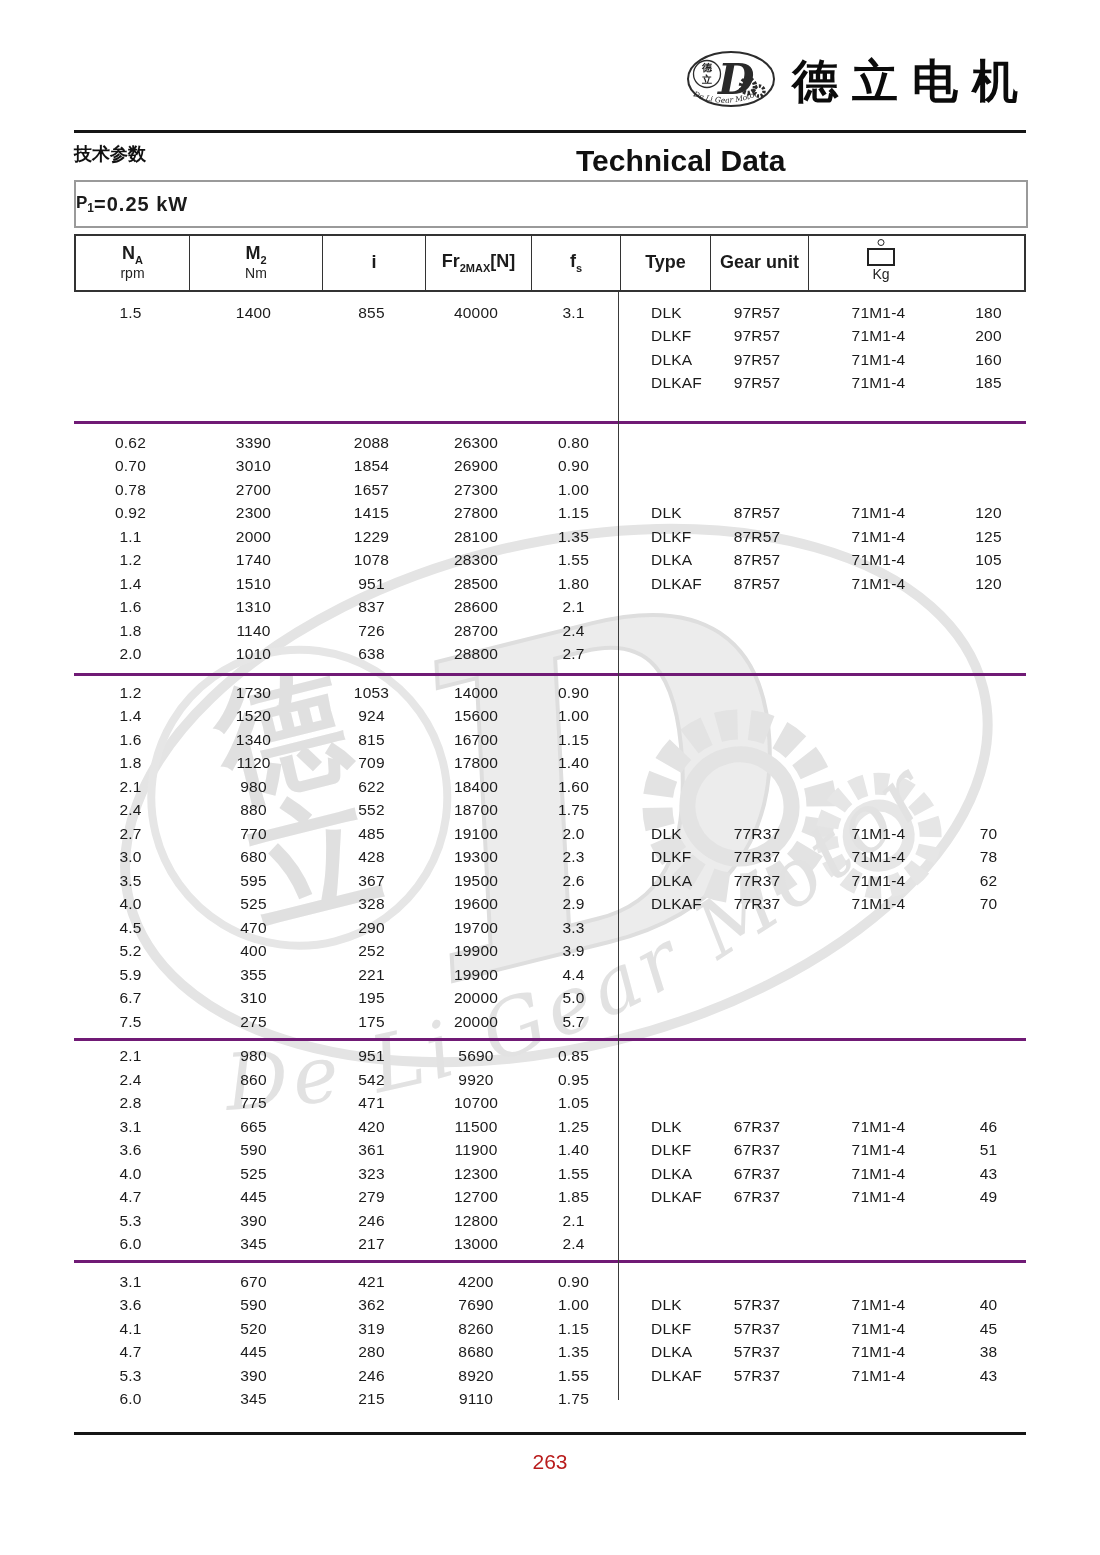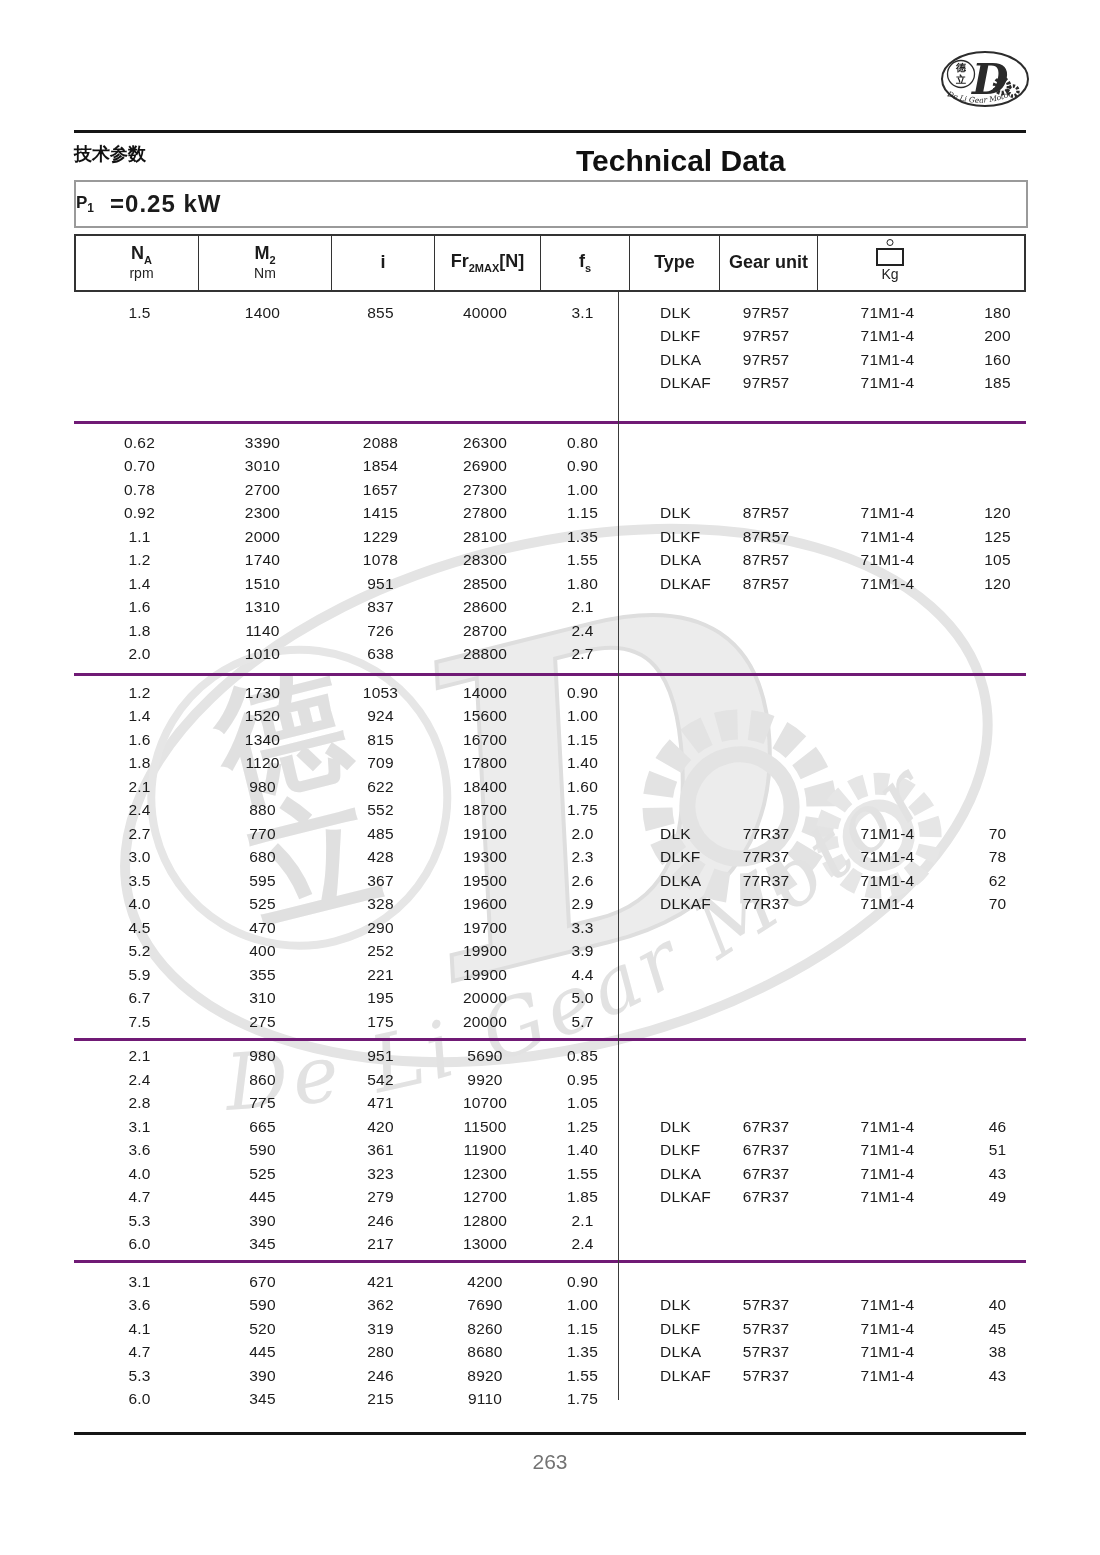--- a/index.html
+++ b/index.html
@@ -12,23 +12,23 @@
   .brand-name { font-family:"DejaVu Serif", serif; font-weight:bold; font-size:46px; letter-spacing:14px; color:#0b0b0b; white-space:nowrap; }
   .head-rule { position:absolute; left:74px; top:130px; width:952px; height:3px; background:#151515; }
   
   .title-cn { position:absolute; left:74px; top:142px; font-size:18px; font-weight:bold; color:#111; }
   .title-en { position:absolute; left:576px; top:144px; font-size:30px; font-weight:bold; color:#111; }
   
   .power-box { position:absolute; left:74px; top:180px; width:950px; height:44px; border:2px solid #9a9a9a;
     display:flex; align-items:center; justify-content:flex-start; }
   .power-box .psym { font-size:17px; font-weight:bold; }
   .power-box .psub { font-size:12px; font-weight:bold; vertical-align:-4px; }
-  .power-box .pval { font-size:24px; font-weight:bold; letter-spacing:1px;margin-left:16px; }
+  .power-box .pval { font-size:20px; font-weight:bold; letter-spacing:1px; }
   
-  .cols { display:grid; grid-template-columns:113px 133px 103px 106px 89px 90px 98px 145px 75px;padding-left:9px; }
+  .cols { display:grid; grid-template-columns:113px 133px 103px 106px 89px 90px 98px 145px 75px; }
   .thead { position:absolute; left:74px; top:234px; width:952px; height:58px; border:2px solid #333; box-sizing:border-box; background:#fff; z-index:2; }
   .hcell { border-left:1px solid #333; display:flex; flex-direction:column; align-items:center; justify-content:center; line-height:1.1; }
   .hcell:first-child { border-left:none; }
   .h-main { font-size:18px; font-weight:bold; }
   .h-main sub { font-size:11px; }
   .h-unit { font-size:14px; color:#222; }
   .kg-icon { display:block; width:24px; height:14px; border:2px solid #222; position:relative; margin:4px auto 1px auto; }
   .kg-icon::before { content:''; position:absolute; width:5px; height:5px; border:1.5px solid #222; border-radius:50%;
     top:-11px; left:50%; transform:translateX(-50%); background:#fff; }
   
@@ -38,21 +38,21 @@
   .block-1 { padding:9px 0 26px 0; }
   .block-2 { padding:7px 0 7px 0; }
   .block-3 { padding:5px 0 4px 0; }
   .block-4 { padding:4px 0 4px 0; }
   .block-5 { padding:7px 0 35px 0; }
   .row { height:23.5px; }
   .cell { font-size:15.5px; display:flex; align-items:center; justify-content:center; color:#1b1b1b; letter-spacing:0.2px; }
   .cell.rc0 { justify-content:flex-start; padding-left:33px; }
   .vline { position:absolute; left:618px; top:292px; width:1px; height:1108px; background:#3a3a3a; z-index:1; }
   .thick-rule { position:absolute; left:74px; top:1432px; width:952px; height:3px; background:#151515; }
-  .page-num { position:absolute; left:0; top:1450px; width:1100px; text-align:center; font-size:21px; color:#737373; }
+  .page-num { position:absolute; left:0; top:1450px; width:1100px; text-align:center; font-size:21px; color:#b91c1c; }
   
   .watermark { position:absolute; left:95px; top:520px; z-index:0; transform:rotate(-14deg); }
 </style>
 </head>
 <body>
 
 <div class="page">
 
   <svg class="watermark" width="930" height="580" viewBox="0 0 930 580" aria-hidden="true">
     <ellipse cx="465" cy="275" rx="440" ry="252" fill="none" stroke="#e4e4e4" stroke-width="10"></ellipse>
@@ -77,20 +77,21 @@
       <text id="logo-cn-top" x="23" y="25" text-anchor="middle" font-size="10" font-weight="bold" fill="#222" font-family="DejaVu Sans, sans-serif">德</text>
       <text id="logo-cn-bottom" x="23" y="37" text-anchor="middle" font-size="10" font-weight="bold" fill="#222" font-family="DejaVu Sans, sans-serif">立</text>
       <text id="logo-letter" x="34" y="48" font-size="42" font-weight="bold" font-style="italic" fill="#2a2a2a" font-family="DejaVu Serif, serif">D</text>
       <circle cx="64" cy="40" r="7" fill="none" stroke="#2a2a2a" stroke-width="4.5" stroke-dasharray="2.6 1.8"></circle>
       <circle cx="75" cy="45" r="5" fill="none" stroke="#2a2a2a" stroke-width="3.5" stroke-dasharray="2.2 1.6"></circle>
       <path id="logo-arc" d="M 9,50 Q 47,66 85,44" fill="none" stroke="none"></path>
       <text font-size="7.5" font-style="italic" fill="#222" font-family="DejaVu Serif, serif">
         <textPath id="logo-en" href="#logo-arc">De Li Gear Motor</textPath>
       </text>
     </svg>
+    <div class="brand-name">德立电机</div>
   </div>
 
   <div class="head-rule"></div>
 
   <div class="title-cn">技术参数</div>
   <div class="title-en">Technical Data</div>
 
   <div class="power-box">
     <span class="psym"><span>P</span><sub class="psub">1</sub></span>
       <span class="pval">=0.25 kW</span>

